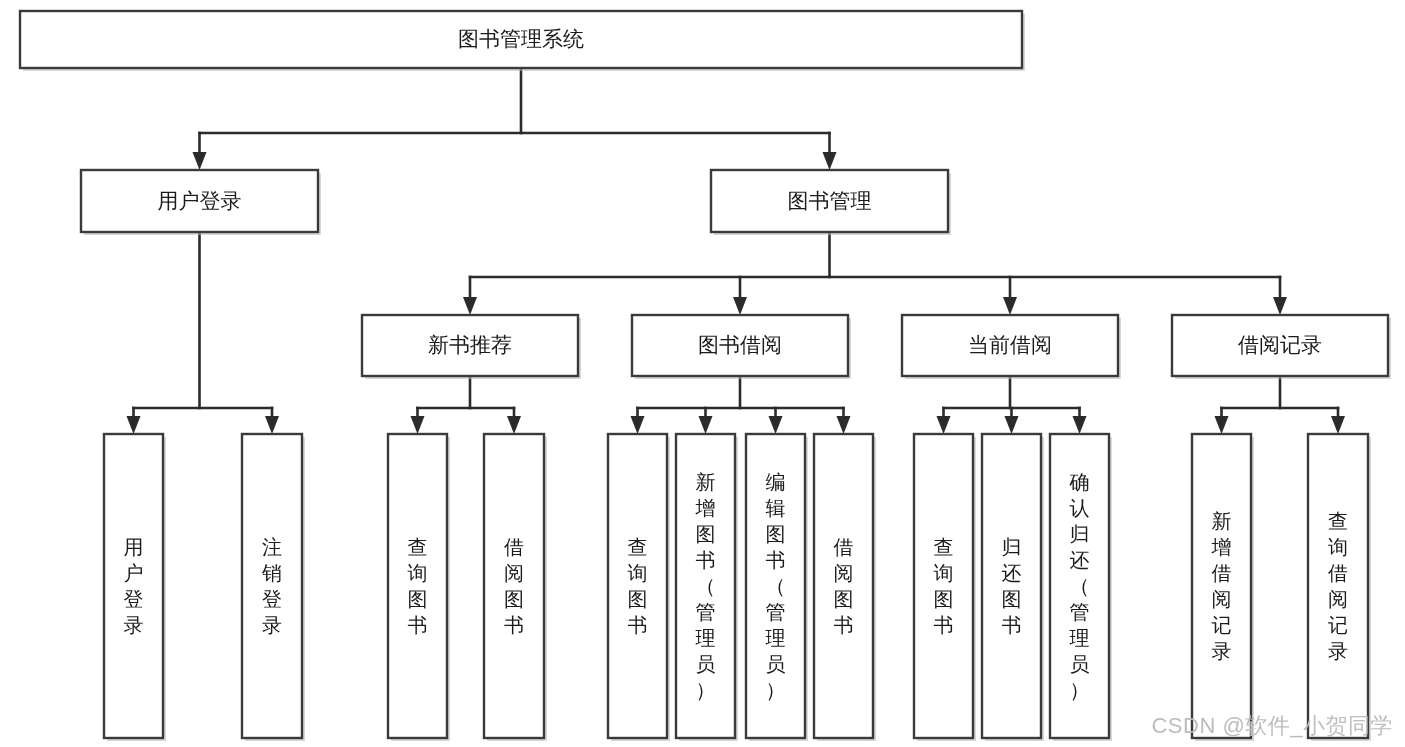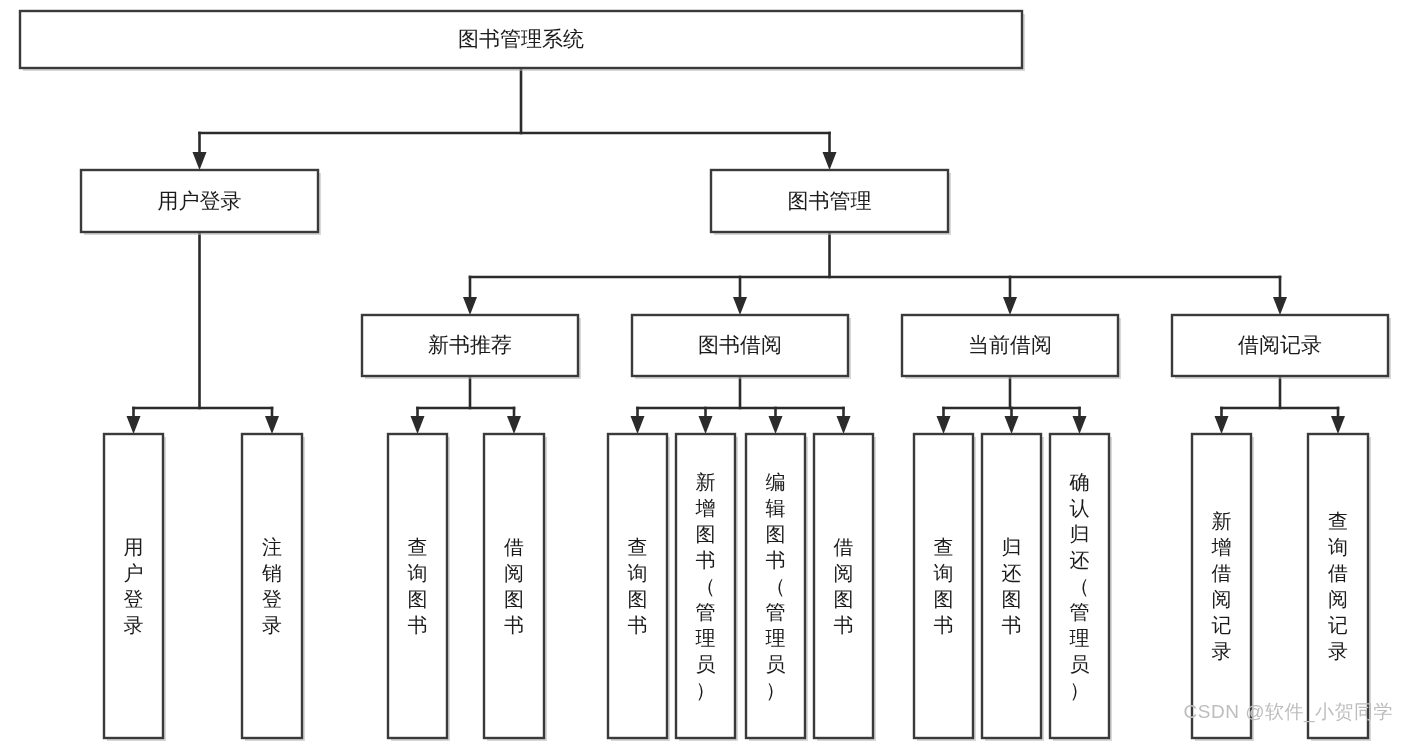--- a/index.html
+++ b/index.html
@@ -53,23 +53,23 @@
   }
   .node-label-v {
     font-family: "Liberation Sans", "DejaVu Sans", sans-serif;
     font-size: 20px;
     fill: #1b1b1b;
     text-anchor: middle;
   }
   .watermark {
     position: absolute;
     right: 12px;
-    bottom: 22px;
-    font-family: "Liberation Sans", "DejaVu Sans", sans-serif;
-    font-size: 19px;
+    bottom: 6px;
+    font-family: "Liberation Sans", "DejaVu Sans", sans-serif;
+    font-size: 22px;
     color: #bdbdbd;
     letter-spacing: 0.5px;
     white-space: nowrap;
     pointer-events: none;
   }
 </style>
 </head>
 <body>
 
 <div id="diagram-root">

